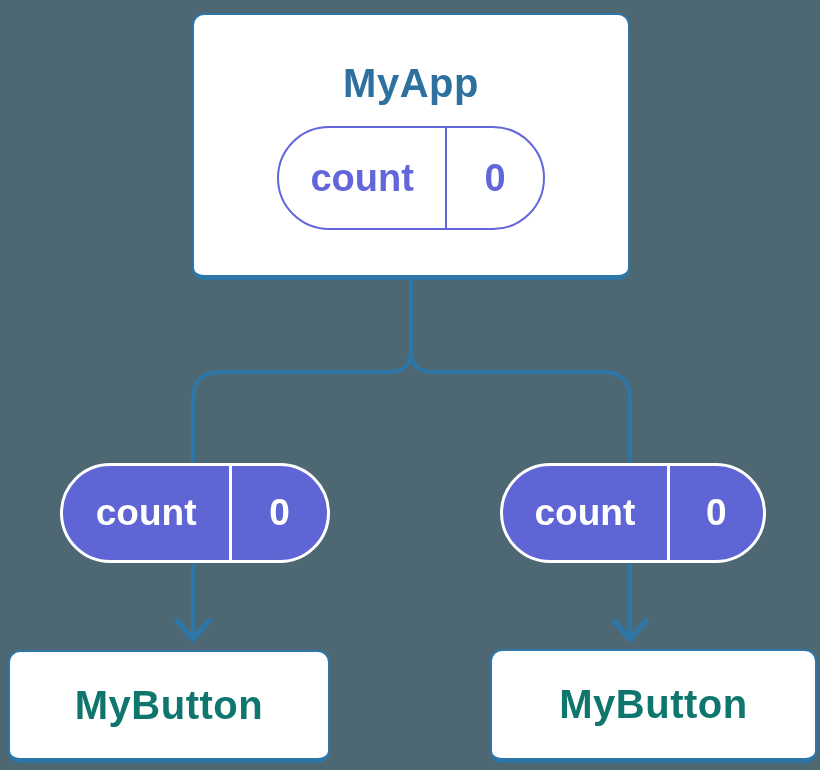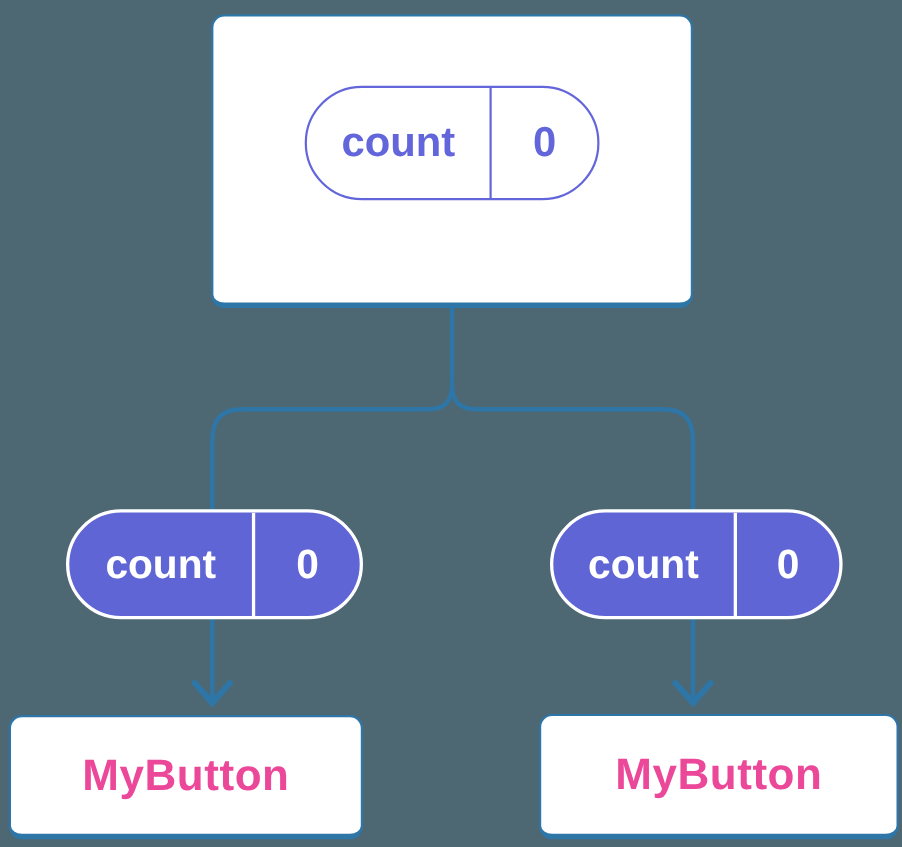--- a/index.html
+++ b/index.html
@@ -106,40 +106,41 @@
   }
   .pill-outline .pill-label-cell,
   .pill-outline .pill-value-cell { font-size: 38px; }
 
   .node-button {
     display: flex;
     align-items: center;
     justify-content: center;
     font-size: 40px;
     font-weight: 600;
-    color: #ec4899;
+    color: #0f766e;
     letter-spacing: 0.5px;
   }
   .node-button-left  { left: 8px;   top: 650px; width: 322px; height: 113px; }
   .node-button-right { left: 490px; top: 649px; width: 327px; height: 114px; }
 </style>
 </head>
 <body>
 
 <div class="canvas">
 
   <svg class="connectors" viewBox="0 0 820 770" xmlns="http://www.w3.org/2000/svg">
     <path class="connector-path" d="M411 279 L411 349" stroke="#2E76A8"></path>
     <path class="connector-path" d="M411 349 C411 366 404 372 388 372 L221 372 C201 372 193 381 193 401 L193 637" stroke="#2E76A8"></path>
     <path class="connector-path" d="M411 349 C411 366 418 372 434 372 L602 372 C622 372 630 381 630 401 L630 637" stroke="#2E76A8"></path>
     <path class="arrowhead-path" d="M177 621 L193 639 L209 621" stroke="#2E76A8"></path>
     <path class="arrowhead-path" d="M614 621 L630 639 L646 621" stroke="#2E76A8"></path>
   </svg>
 
   <div class="node-card node-myapp">
+    <div class="node-title">MyApp</div>
     <div class="pill pill-outline">
       <div class="pill-label-cell">count</div>
       <div class="pill-divider"></div>
       <div class="pill-value-cell">0</div>
     </div>
   </div>
 
   <div class="pill pill-solid pill-left-l">
     <div class="pill-label-cell">count</div>
     <div class="pill-divider"></div>

